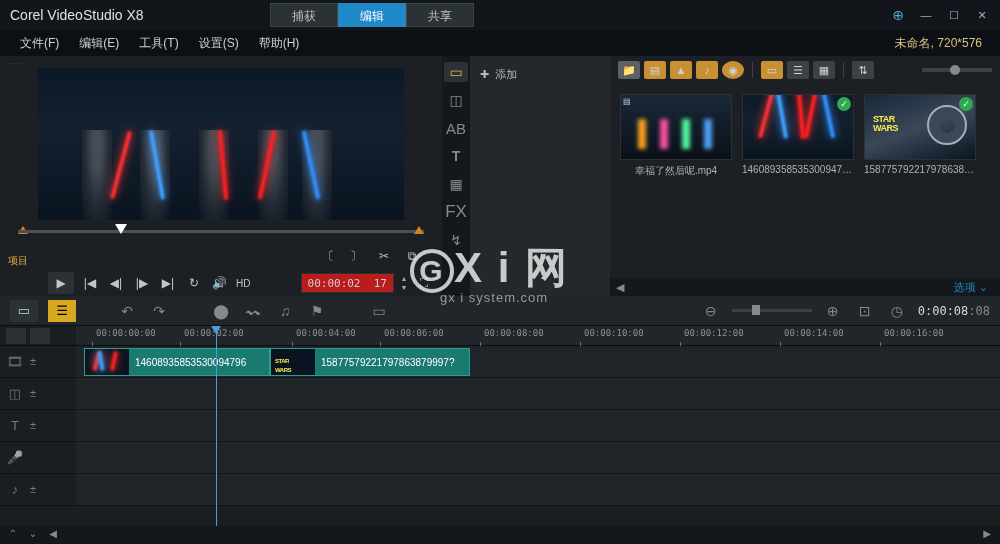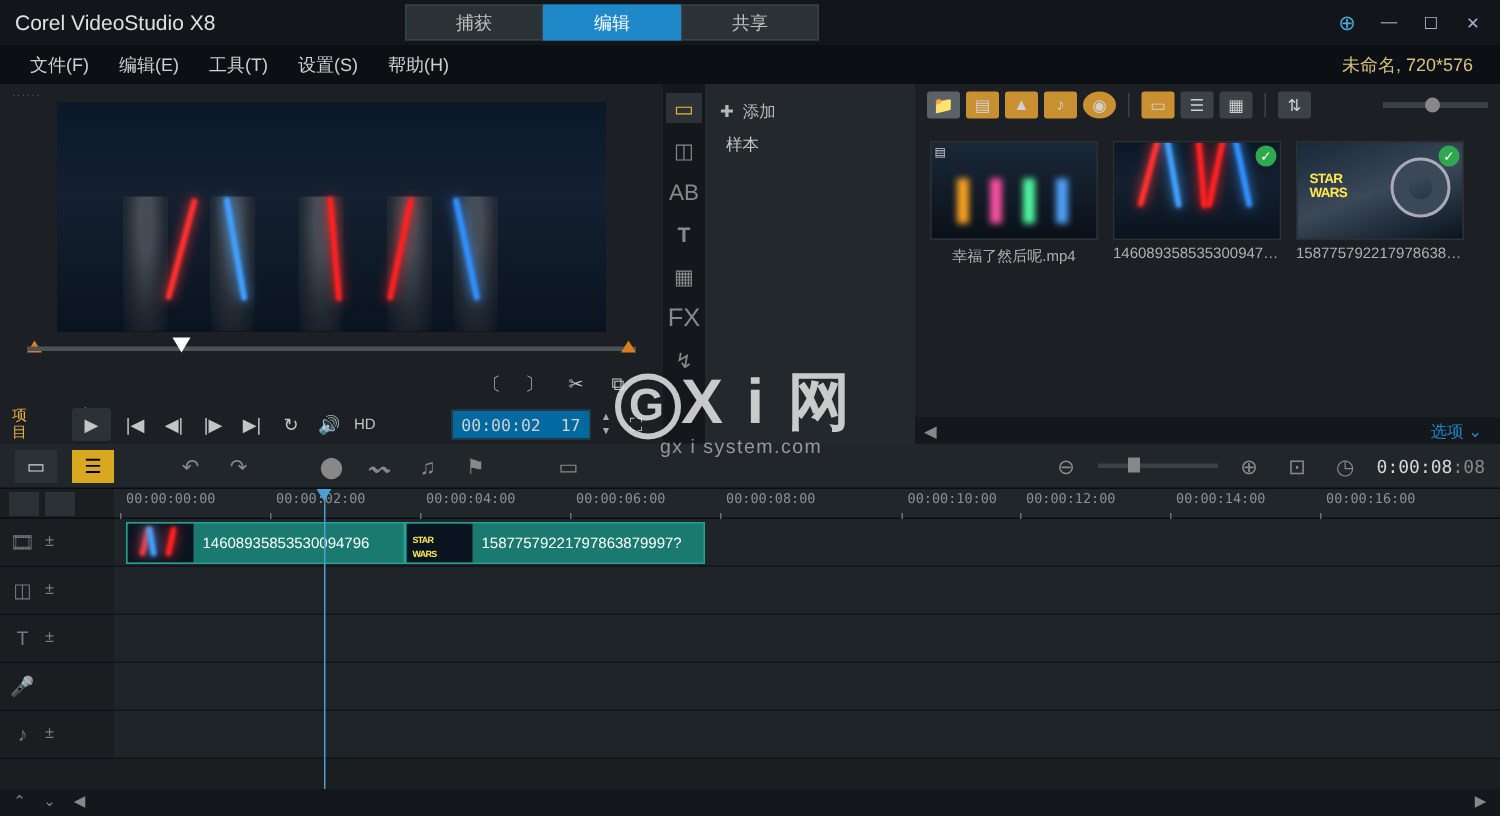--- a/index.html
+++ b/index.html
@@ -2,21 +2,21 @@
 <html><head>
 <meta charset="utf-8">
 <style>
 * { margin: 0; padding: 0; box-sizing: border-box; }
 body { width: 1000px; height: 544px; background: #1a1d1f; color: #d0d0d0; font-family: "Microsoft YaHei", sans-serif; font-size: 11px; overflow: hidden; }
 
 
 .titlebar { height: 30px; background: #12161a; display: flex; align-items: center; padding: 0 10px; }
 .app-title { flex: 0 0 260px; font-size: 14px; color: #e0e0e0; }
 .main-tabs { display: flex; gap: 0; }
-.main-tab { width: 92px; height: 24px; line-height: 24px; text-align: center; background: #2a3236; border: 1px solid #3a4246; font-size: 12px; color: #c0c0c0; font-family: Liberation Mono, monospace; }
+.main-tab { width: 68px; height: 24px; line-height: 24px; text-align: center; background: #2a3236; border: 1px solid #3a4246; font-size: 12px; color: #c0c0c0; }
 .main-tab.active { background: #1e88c8; color: #fff; border-color: #1e88c8; }
 .titlebar-right { margin-left: auto; display: flex; gap: 12px; align-items: center; }
 .tb-icon { width: 16px; height: 16px; display: flex; align-items: center; justify-content: center; color: #aac; }
 .globe-icon { color: #4aa8d8; font-size: 14px; }
 
 
 .menubar { height: 26px; background: #0c1014; display: flex; align-items: center; padding: 0 10px; }
 .menu-item { padding: 0 10px; height: 26px; line-height: 26px; font-size: 12px; color: #d0d0d0; }
 .menubar .info { margin-left: auto; color: #d8c080; font-size: 12px; padding-right: 8px; }
 
@@ -33,28 +33,28 @@
 .saber.blue1 { background: #40a0ff; left: 32%; transform: rotate(-10deg); box-shadow: 0 0 8px #40a0ff; }
 .saber.red2 { background: #ff2020; left: 50%; transform: rotate(-5deg); box-shadow: 0 0 8px #ff2020; }
 .saber.red3 { background: #ff2020; left: 62%; transform: rotate(12deg); box-shadow: 0 0 8px #ff2020; }
 .saber.blue2 { background: #3090ff; left: 74%; transform: rotate(-12deg); box-shadow: 0 0 8px #3090ff; }
 .figure { position: absolute; bottom: 0; width: 30px; height: 90px; background: radial-gradient(ellipse at 50% 20%, #5a6068 20%, #2a3038 60%, transparent); opacity: 0.7; }
 .preview-scrub { height: 20px; position: relative; margin: 2px 10px 0; }
 .scrub-track { position: absolute; left: 0; right: 0; top: 6px; height: 3px; background: #4a5256; }
 .scrub-cursor { position: absolute; left: 24%; top: 0; width: 0; height: 0; border-left: 6px solid transparent; border-right: 6px solid transparent; border-top: 10px solid #fff; }
 .scrub-mark { position: absolute; top: 2px; width: 0; height: 0; border-left: 5px solid transparent; border-right: 5px solid transparent; border-bottom: 8px solid #d88020; }
 .preview-controls-row { display: flex; align-items: center; height: 26px; margin-top: 2px; }
-.pc-labels { width: 40px; display: flex; flex-direction: row; font-size: 10px; line-height: 11px; gap: 34px; }
+.pc-labels { width: 40px; display: flex; flex-direction: column; font-size: 10px; line-height: 11px; gap: 34px; }
 .pc-labels .active { color: #e8b040; }
 .pc-icons { display: flex; gap: 6px; align-items: center; flex: 1; }
 .pc-btn { width: 20px; height: 20px; display: flex; align-items: center; justify-content: center; color: #c4c4c4; font-size: 12px; }
 .pc-btn.play { width: 26px; height: 22px; background: #2a3236; border-radius: 2px; }
 .pc-tools { display: flex; gap: 8px; padding: 0 6px; }
 .timecode-row { display: flex; align-items: center; gap: 4px; }
-.timecode { background: #0369a1; border: 1px solid #2a3236; padding: 2px 6px; font-family: monospace; font-size: 11px; color: #d0d0d0; height: 20px; display: flex; align-items: center; }
+.timecode { background: #b91c1c; border: 1px solid #2a3236; padding: 2px 6px; font-family: monospace; font-size: 11px; color: #d0d0d0; height: 20px; display: flex; align-items: center; }
 .tc-stepper { display: flex; flex-direction: column; }
 .tc-step { width: 12px; height: 9px; font-size: 7px; text-align: center; line-height: 9px; color: #aaa; }
 
 
 .library { flex: 1; background: #1c2024; display: flex; }
 .lib-side { width: 28px; background: #14181c; display: flex; flex-direction: column; align-items: center; padding-top: 6px; gap: 8px; }
 .lib-side-btn { width: 24px; height: 20px; display: flex; align-items: center; justify-content: center; color: #888; font-size: 14px; }
 .lib-side-btn.active { background: #2a3236; color: #e8b040; }
 .lib-folders { width: 140px; background: #22282c; padding: 6px 0; }
 .lib-add { height: 24px; display: flex; align-items: center; gap: 6px; padding: 0 10px; color: #b8b8b8; }
@@ -215,21 +215,20 @@
       <div class="lib-side-btn" style="font-weight:700">T</div>
       <div class="lib-side-btn">▦</div>
       <div class="lib-side-btn" style="font-size:17px">FX</div>
       <div class="lib-side-btn">↯</div>
     </div>
     <div class="lib-folders">
       <div class="lib-add">
         <span>✚</span>
         <span>添加</span>
       </div>
-      <div class="lib-folder">样本</div>
     </div>
     <div class="lib-content">
       <div class="lib-toolbar">
         <div class="lib-tb-btn folder">📁</div>
         <div class="lib-tb-btn film">▤</div>
         <div class="lib-tb-btn photo">▲</div>
         <div class="lib-tb-btn music">♪</div>
         <div class="lib-tb-btn disc">◉</div>
         <div class="lib-tb-sep"></div>
         <div class="lib-tb-btn" style="background:#c89030">▭</div>
@@ -337,26 +336,26 @@
       <div class="track-head">
         <span class="track-icon">🎤</span>
       </div>
       <div class="track-head">
         <span class="track-icon">♪</span>
         <span class="track-add">±</span>
       </div>
     </div>
     <div class="tl-tracks-area">
       <div class="tl-ruler">
-        <span class="tl-tick" style="left:8px">00:00:00:00</span>
+        <span class="tl-tick" style="left:20px">00:00:00:00</span>
         <span class="tl-tick" style="left:108px">00:00:02:00</span>
-        <span class="tl-tick" style="left:208px">00:00:04:00</span>
+        <span class="tl-tick" style="left:220px">00:00:04:00</span>
         <span class="tl-tick" style="left:308px">00:00:06:00</span>
         <span class="tl-tick" style="left:408px">00:00:08:00</span>
-        <span class="tl-tick" style="left:529px">00:00:10:00</span>
+        <span class="tl-tick" style="left:508px">00:00:10:00</span>
         <span class="tl-tick" style="left:608px">00:00:12:00</span>
         <span class="tl-tick" style="left:708px">00:00:14:00</span>
         <span class="tl-tick" style="left:808px">00:00:16:00</span>
       </div>
       <div class="playhead" style="left:140px"></div>
       <div class="track-row">
         <div class="clip" style="left:8px;width:186px">
           <div class="clip-thumb thumb-sw1" style="position:relative">
             <div class="saber red1" style="height:20px;bottom:4px"></div>
               <div class="saber blue1" style="height:20px;bottom:4px"></div>

